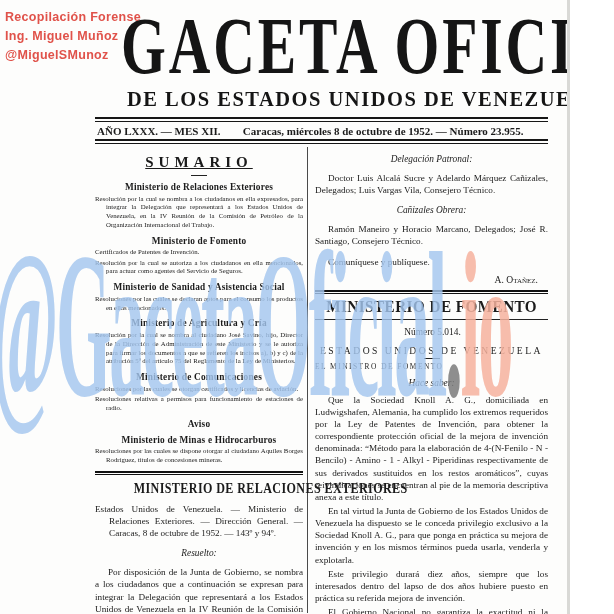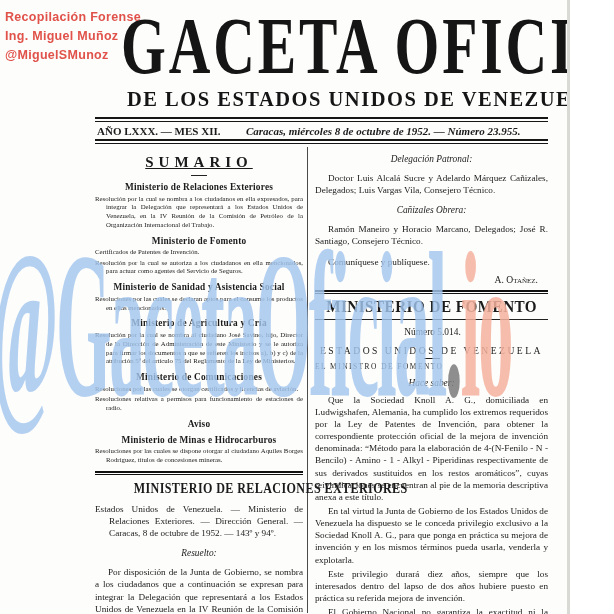--- a/index.html
+++ b/index.html
@@ -21,21 +21,21 @@
     letter-spacing:4px; height:76px; color:#151515; }
   .masthead-sub { margin-left:32px; margin-top:2px; font-weight:bold; font-size:20.5px;
     letter-spacing:1.5px; white-space:nowrap; color:#151515; }
 
   .rule-double { height:5px; border-top:2px solid #161616; border-bottom:1.5px solid #161616; }
   .rule-heavy  { height:4px; border-top:2.5px solid #111; border-bottom:1px solid #111; }
   .rule-thin   { border-top:1px solid #222; }
 
   .dateline { display:flex; align-items:center; padding:3px 2px 2px 2px; font-weight:bold; font-size:11px; }
   .dateline .dl-left { white-space:nowrap; }
-  .dateline .dl-center { flex:1; text-align:center; white-space:nowrap;font-style:italic; }
+  .dateline .dl-center { flex:1; text-align:center; white-space:nowrap; }
   .mt6 { margin-top:6px; }
 
   .columns { display:flex; margin-top:3px; height:466px; }
   .col-left  { width:212px; padding-right:4px; }
   .col-divider { width:1px; background:#4a4a4a; }
   .col-right { flex:1; padding-left:7px; }
 
   
   .sumario-title { text-align:center; font-weight:bold; font-size:15px; letter-spacing:5px; margin-top:7px;text-decoration:underline; }
   .ornament { width:16px; border-top:1.5px solid #222; margin:4px auto 2px auto; }

